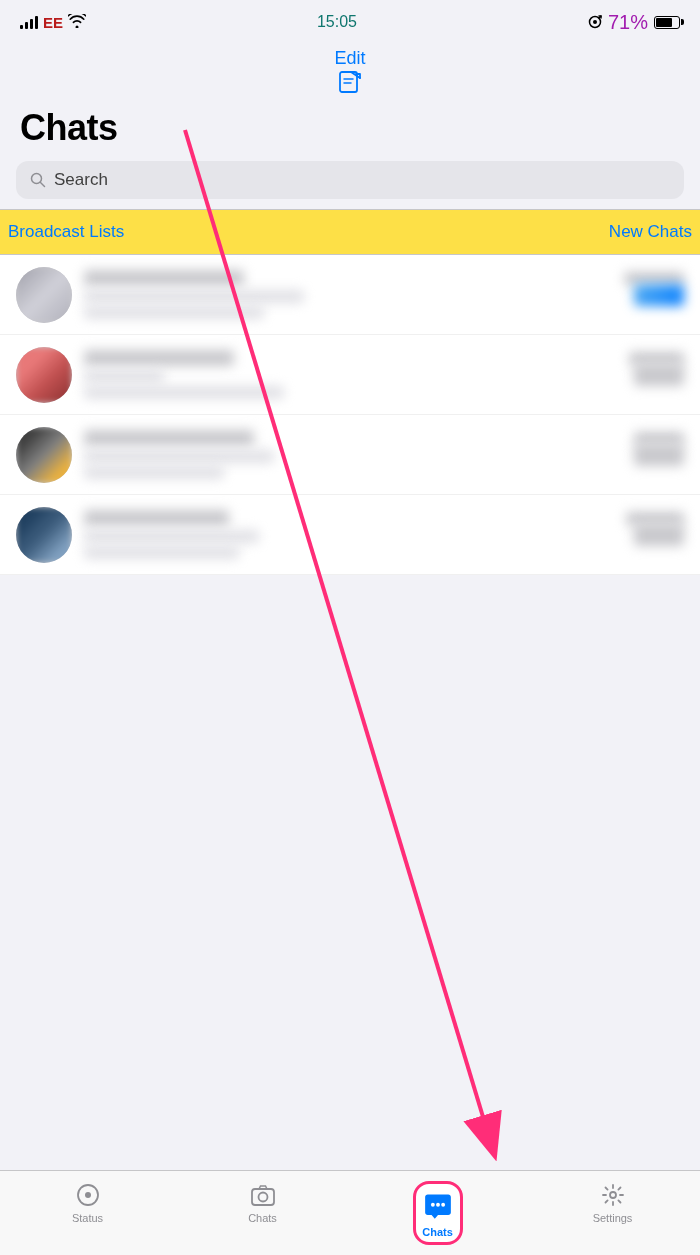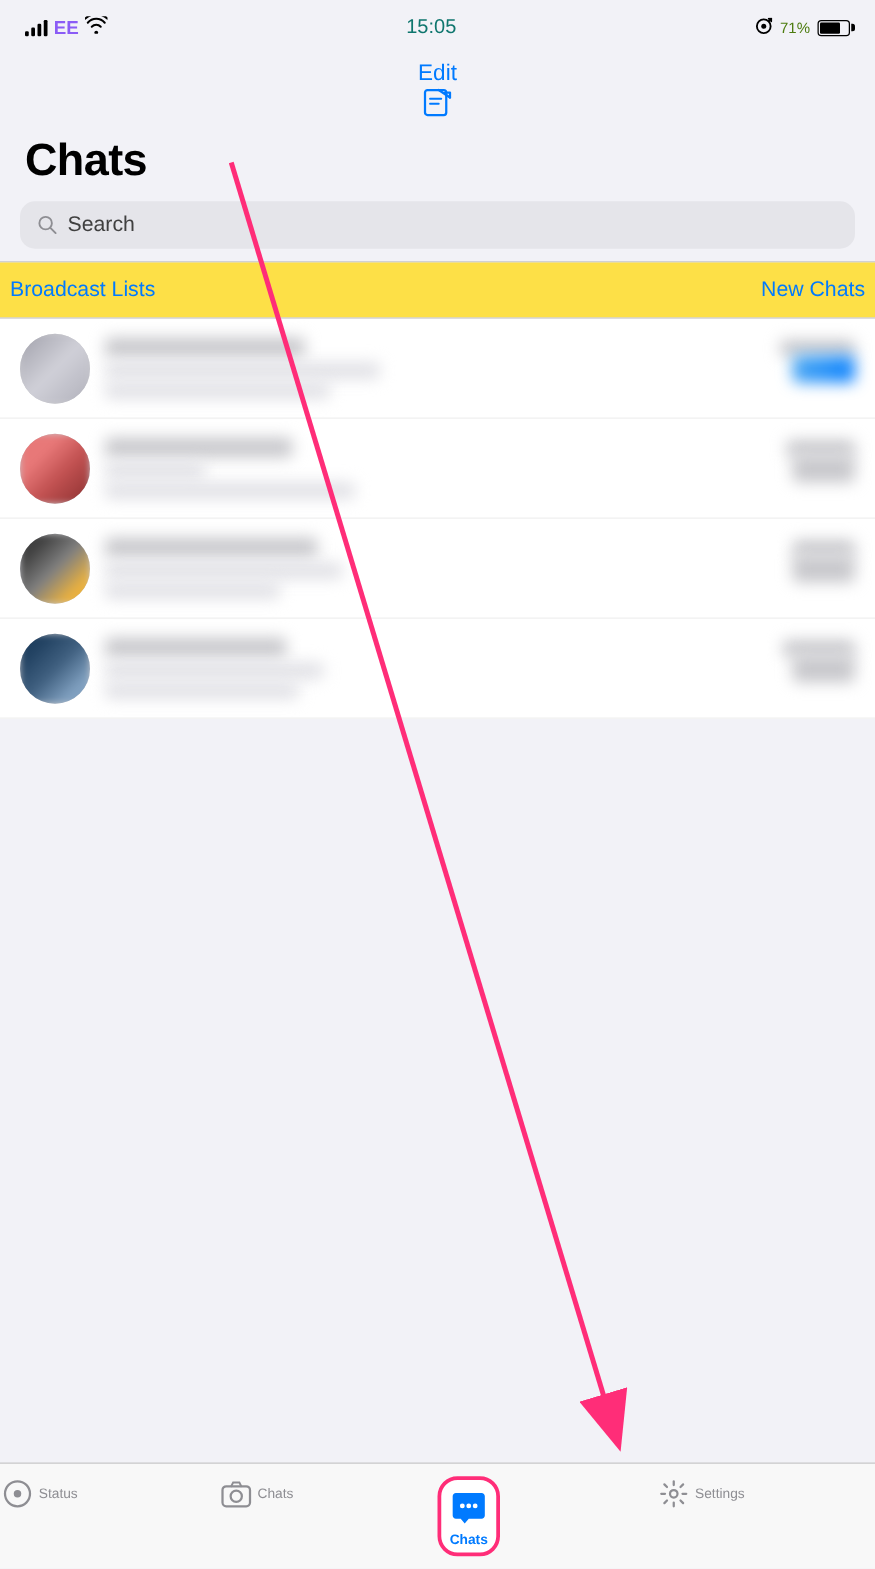--- a/index.html
+++ b/index.html
@@ -21,21 +21,21 @@
       align-items: center;
       justify-content: space-between;
       padding: 0 20px;
     }
     .status-left {
       display: flex;
       align-items: center;
       gap: 5px;
       font-size: 15px;
       font-weight: 600;
-      color: #8b5cf6;
+      color: #b91c1c;
     }
     .signal-bars {
       display: flex;
       align-items: flex-end;
       gap: 2px;
       height: 14px;
     }
     .signal-bar {
       width: 3px;
       background: #000;
@@ -43,23 +43,23 @@
     }
     .status-center {
       font-size: 16px;
       font-weight: 400;
       color: #0f766e;
     }
     .status-right {
       display: flex;
       align-items: center;
       gap: 6px;
-      font-size: 12px;
+      font-size: 20px;
       font-weight: 500;
-      color: #4d7c0f;
+      color: #a21caf;
     }
     .battery-icon {
       width: 26px;
       height: 13px;
       border: 1.5px solid #000;
       border-radius: 3px;
       position: relative;
       display: inline-block;
     }
     .battery-icon::after {
@@ -279,21 +279,21 @@
       height: 85px;
       background: rgba(248,248,248,0.95);
       border-top: 1px solid #c6c6c8;
       display: flex;
       align-items: flex-start;
       padding-top: 8px;
     }
     .tab-item {
       flex: 1;
       display: flex;
-      flex-direction: row;
+      flex-direction: column;
       align-items: center;
       gap: 3px;
       cursor: pointer;
       padding-top: 2px;
     }
     .tab-icon {
       width: 28px;
       height: 28px;
       color: #8e8e93;
     }

